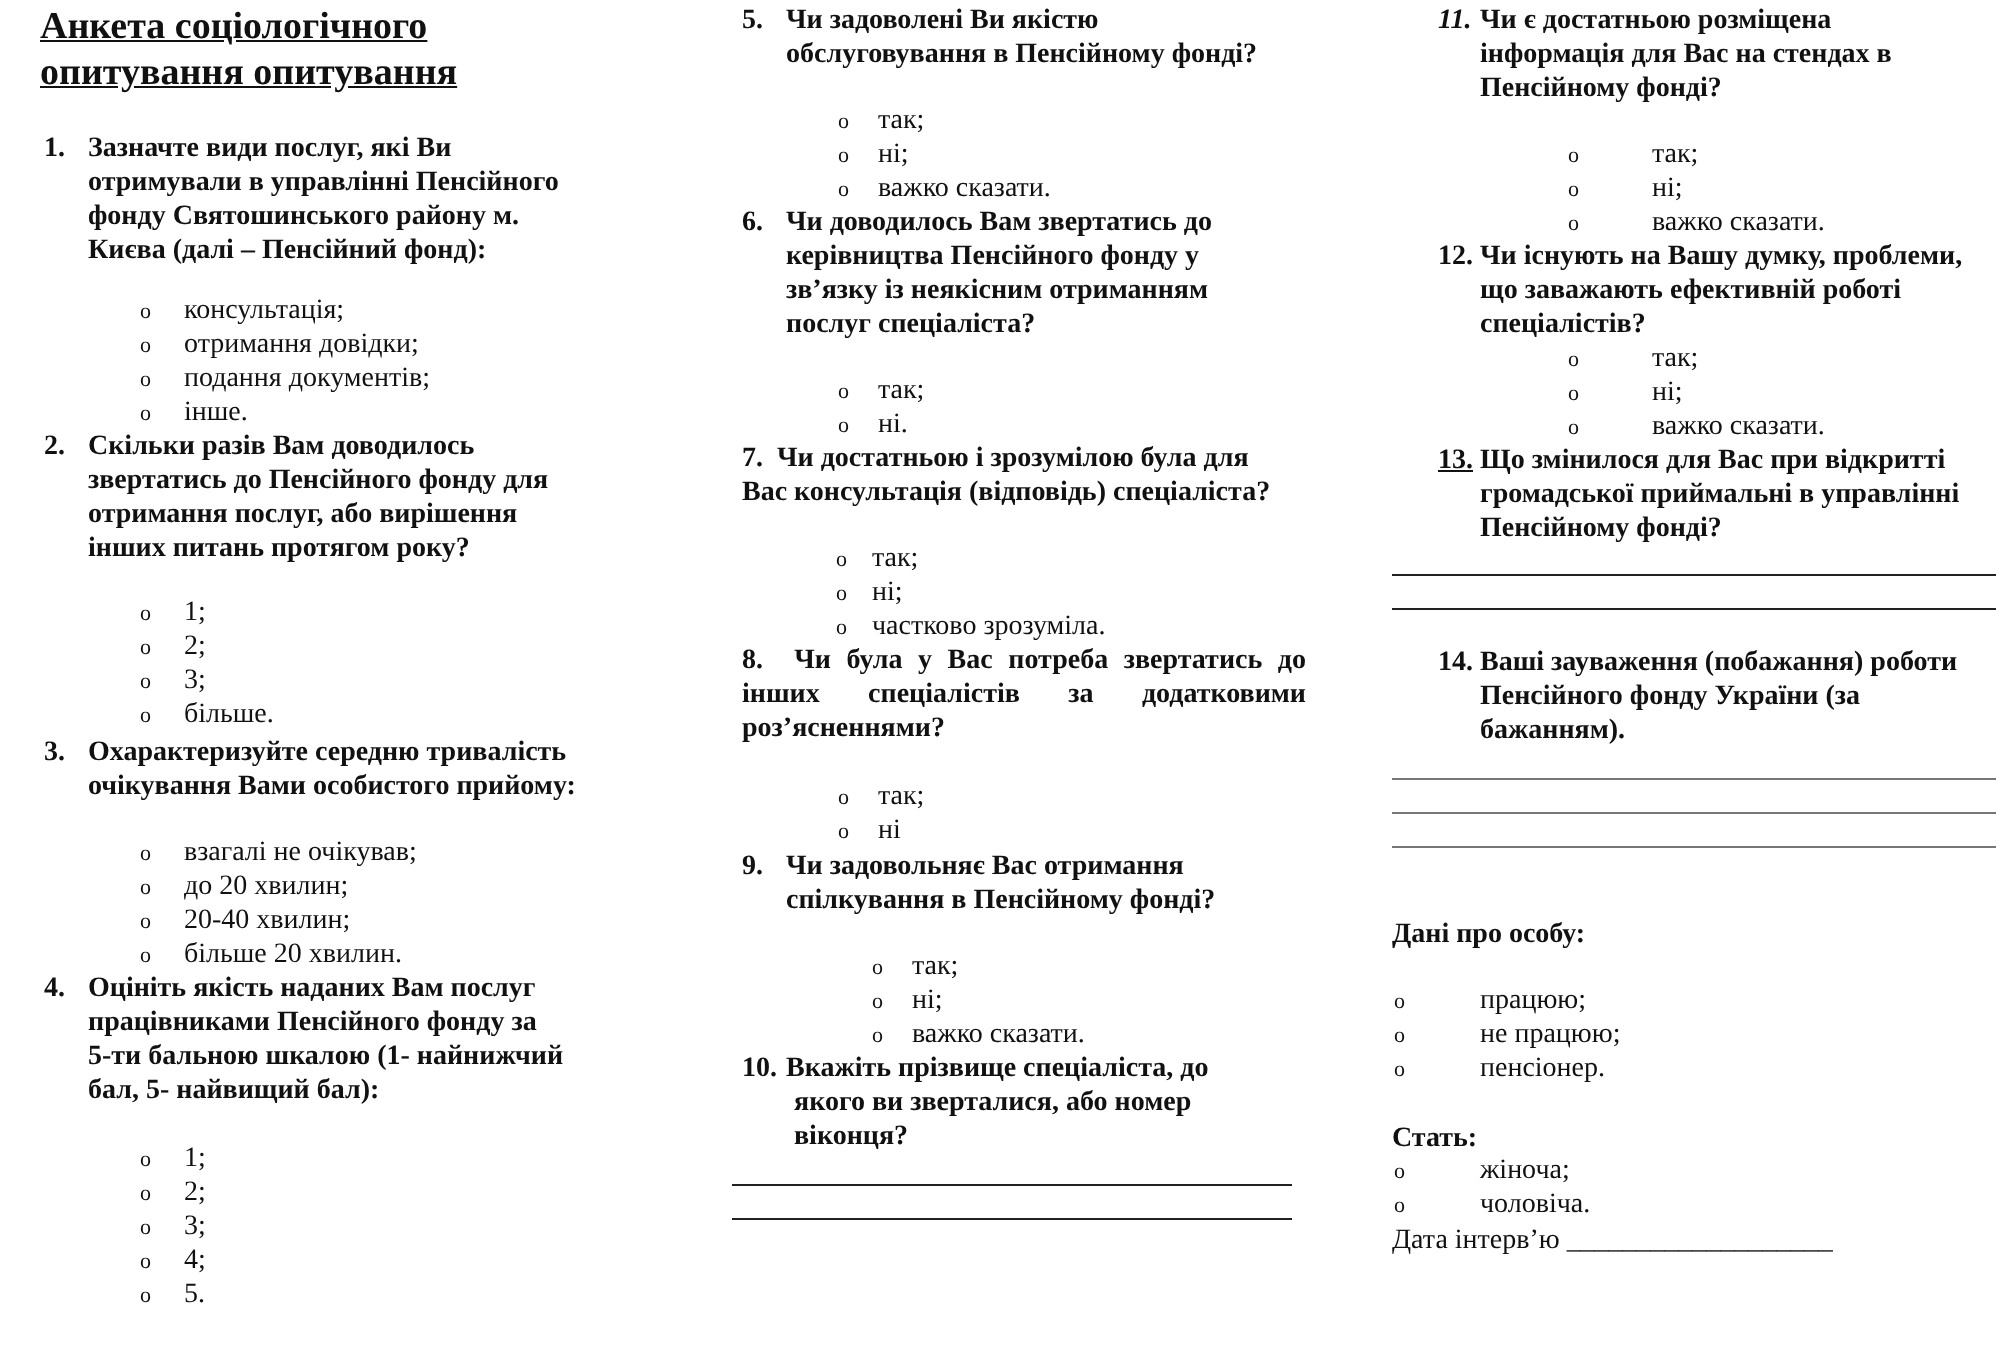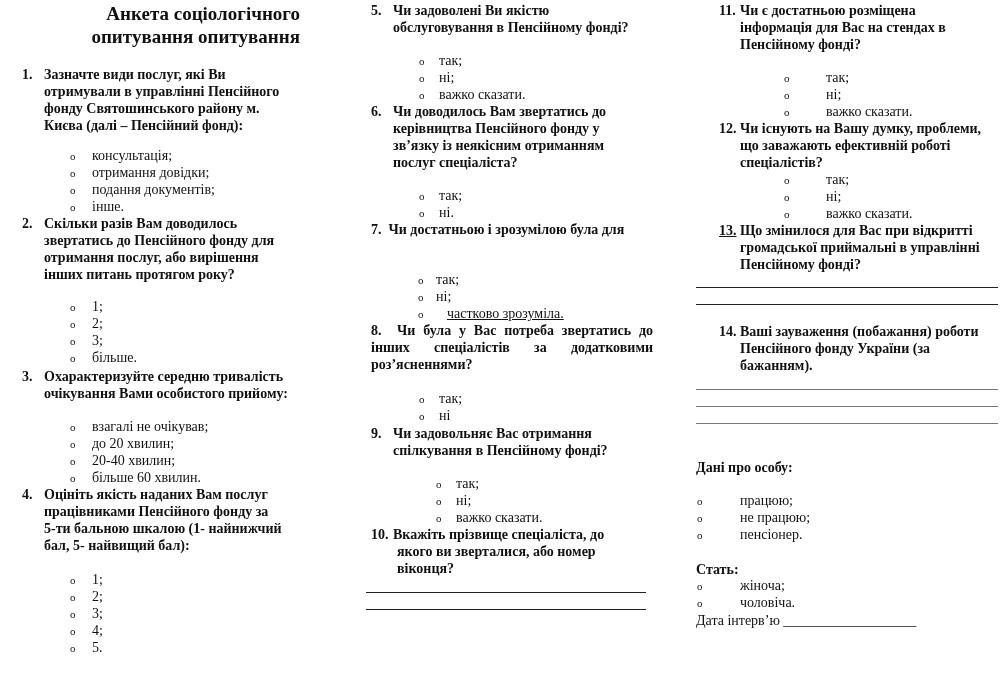--- a/index.html
+++ b/index.html
@@ -1,19 +1,19 @@
 <!DOCTYPE html>
 <html><head>
 <meta charset="utf-8">
 <style>
   html, body { margin:0; padding:0; background:#ffffff; }
   body { width:1000px; height:673px; position:relative; overflow:hidden;
          font-family:"Liberation Serif", "DejaVu Serif", serif; color:#111; }
   .abs { position:absolute; }
-  .title { font-weight:bold; font-size:19px; text-align:right; line-height:23px; }
+  .title { font-weight:bold; font-size:19px; text-decoration:underline; text-align:left; line-height:23px; }
   .q { font-weight:bold; font-size:14px; line-height:17px; }
   .qnum { position:absolute; }
   .qtext { position:absolute; }
   .opt { font-size:14px; line-height:17px; }
   .bullet { position:absolute; font-size:11px; }
   .otext { position:absolute; white-space:nowrap; }
   .line { position:absolute; height:0; border-top:1.3px solid #222; }
   .line.gray { border-top:1.3px solid #777; }
   .justify { text-align:justify; text-align-last:left; }
 </style>
@@ -96,21 +96,21 @@
   <div class="abs" style="top:17px;">
       <span class="bullet" style="left:0;top:1px;">o</span>
       <span class="otext" style="left:22px;">до 20 хвилин;</span>
     </div>
   <div class="abs" style="top:34px;">
       <span class="bullet" style="left:0;top:1px;">o</span>
       <span class="otext" style="left:22px;">20-40 хвилин;</span>
     </div>
   <div class="abs" style="top:51px;">
       <span class="bullet" style="left:0;top:1px;">o</span>
-      <span class="otext" style="left:22px;">більше 60 хвилин.</span>
+      <span class="otext" style="left:22px;">більше 20 хвилин.</span>
     </div>
 </div>
 
 <div class="abs q" style="left:22px; top:486px; width:300px;">
   <span class="qnum" style="left:0;">4.</span>
   <div class="qtext" style="left:22px; width:290px;">
     <div>Оцініть якість наданих Вам послуг</div>
     <div>працівниками Пенсійного фонду за</div>
     <div>5-ти бальною шкалою (1- найнижчий</div>
     <div>бал, 5- найвищий бал):</div>
@@ -176,33 +176,34 @@
       <span class="otext" style="left:20px;">так;</span>
     </div>
   <div class="abs" style="top:17px;">
       <span class="bullet" style="left:0;top:1px;">o</span>
       <span class="otext" style="left:20px;">ні.</span>
     </div>
 </div>
 
 <div class="abs q" style="left:371px; top:221px; width:290px;">
   <div><span>7.</span>&nbsp; <span>Чи достатньою і зрозумілою була для</span></div>
+  <div>Вас консультація (відповідь) спеціаліста?</div>
 </div>
 <div class="abs opt" style="left:418px; top:271px;">
   <div class="abs" style="top:0;">
       <span class="bullet" style="left:0;top:1px;">o</span>
       <span class="otext" style="left:18px;">так;</span>
     </div>
   <div class="abs" style="top:17px;">
       <span class="bullet" style="left:0;top:1px;">o</span>
       <span class="otext" style="left:18px;">ні;</span>
     </div>
   <div class="abs" style="top:34px;">
       <span class="bullet" style="left:0;top:1px;">o</span>
-      <span class="otext" style="left:29px;text-decoration:underline;">частково зрозуміла.</span>
+      <span class="otext" style="left:18px;">частково зрозуміла.</span>
     </div>
 </div>
 
 <div class="abs q justify" style="left:371px; top:322px; width:282px;">
   <div style="text-align-last:justify;"><span>8.</span>&nbsp; <span>Чи була у Вас потреба звертатись до</span></div>
   <div style="text-align-last:justify;">інших спеціалістів за додатковими</div>
   <div>роз’ясненнями?</div>
 </div>
 <div class="abs opt" style="left:419px; top:390px;">
   <div class="abs" style="top:0;">
@@ -242,21 +243,21 @@
   <div class="qtext" style="left:26px; width:266px;">
     <div style="margin-left:-4px;">Вкажіть прізвище спеціаліста, до</div>
     <div>якого ви зверталися, або номер</div>
     <div>віконця?</div>
   </div>
 </div>
 <div class="line" style="left:366px; top:592px; width:280px;"></div>
 <div class="line" style="left:366px; top:609px; width:280px;"></div>
 
 <div class="abs q" style="left:719px; top:2px; width:285px;">
-  <span class="qnum" style="left:0;">11.</span>
+  <span class="qnum" style="left:0;font-style:italic;">11.</span>
   <div class="qtext" style="left:21px; width:262px;">
     <div>Чи є достатньою розміщена</div>
     <div>інформація для Вас на стендах в</div>
     <div>Пенсійному фонді?</div>
   </div>
 </div>
 <div class="abs opt" style="left:784px; top:69px;">
   <div class="abs" style="top:0;">
       <span class="bullet" style="left:0;top:1px;">o</span>
       <span class="otext" style="left:42px;">так;</span>

